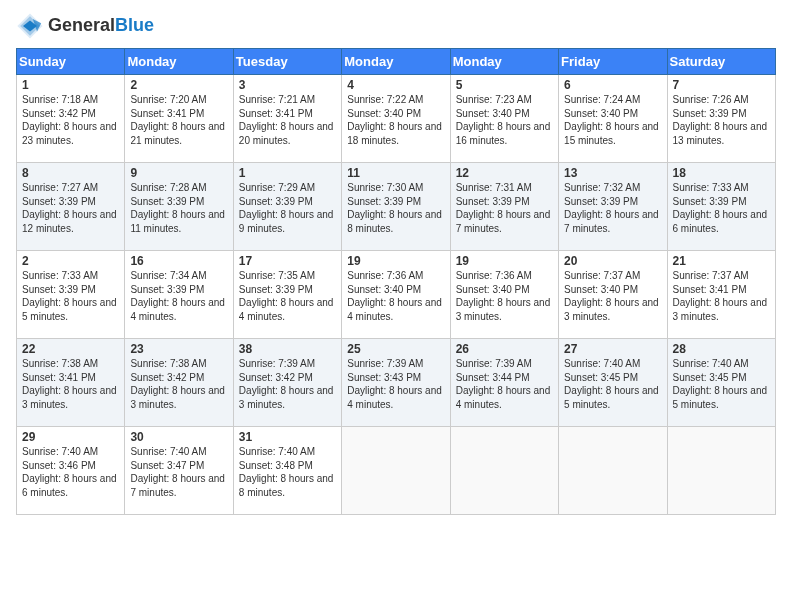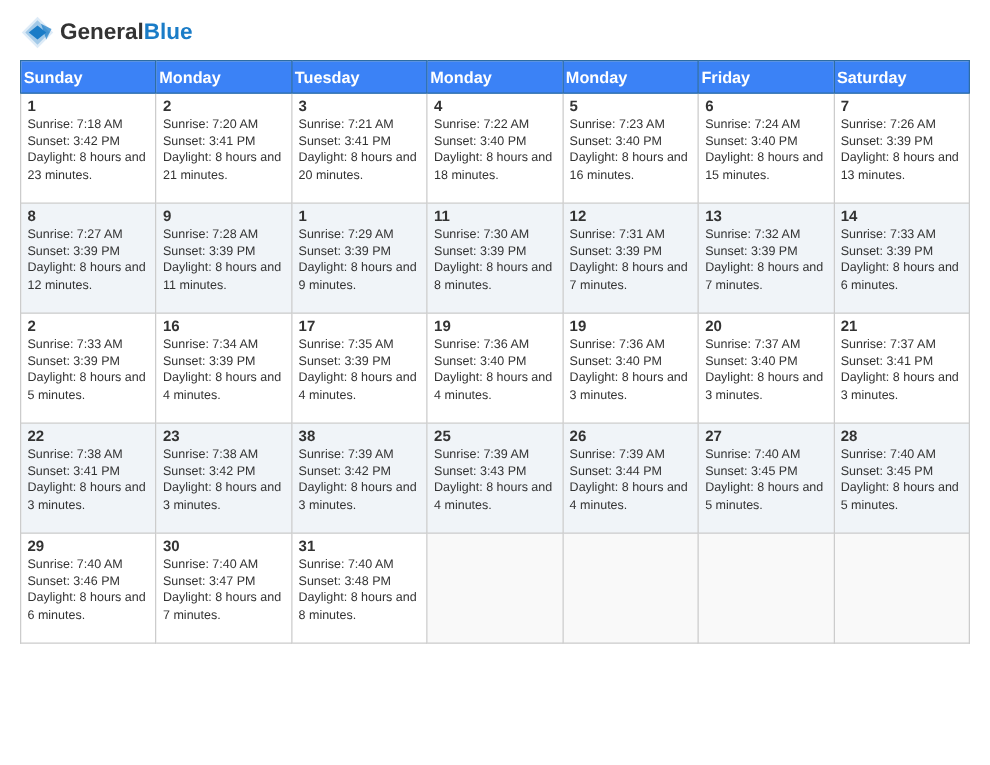--- a/index.html
+++ b/index.html
@@ -175,21 +175,21 @@
       </td>
           <td>
         <div class="day-num">12</div>
         <div class="cell-text">Sunrise: 7:31 AM<br>Sunset: 3:39 PM<br>Daylight: 8 hours and 7 minutes.</div>
       </td>
           <td>
         <div class="day-num">13</div>
         <div class="cell-text">Sunrise: 7:32 AM<br>Sunset: 3:39 PM<br>Daylight: 8 hours and 7 minutes.</div>
       </td>
           <td>
-        <div class="day-num">14</div>
+        <div class="day-num">18</div>
         <div class="cell-text">Sunrise: 7:33 AM<br>Sunset: 3:39 PM<br>Daylight: 8 hours and 6 minutes.</div>
       </td>
         </tr>
         <tr>
           <td>
         <div class="day-num">2</div>
         <div class="cell-text">Sunrise: 7:33 AM<br>Sunset: 3:39 PM<br>Daylight: 8 hours and 5 minutes.</div>
       </td>
           <td>
         <div class="day-num">16</div>

